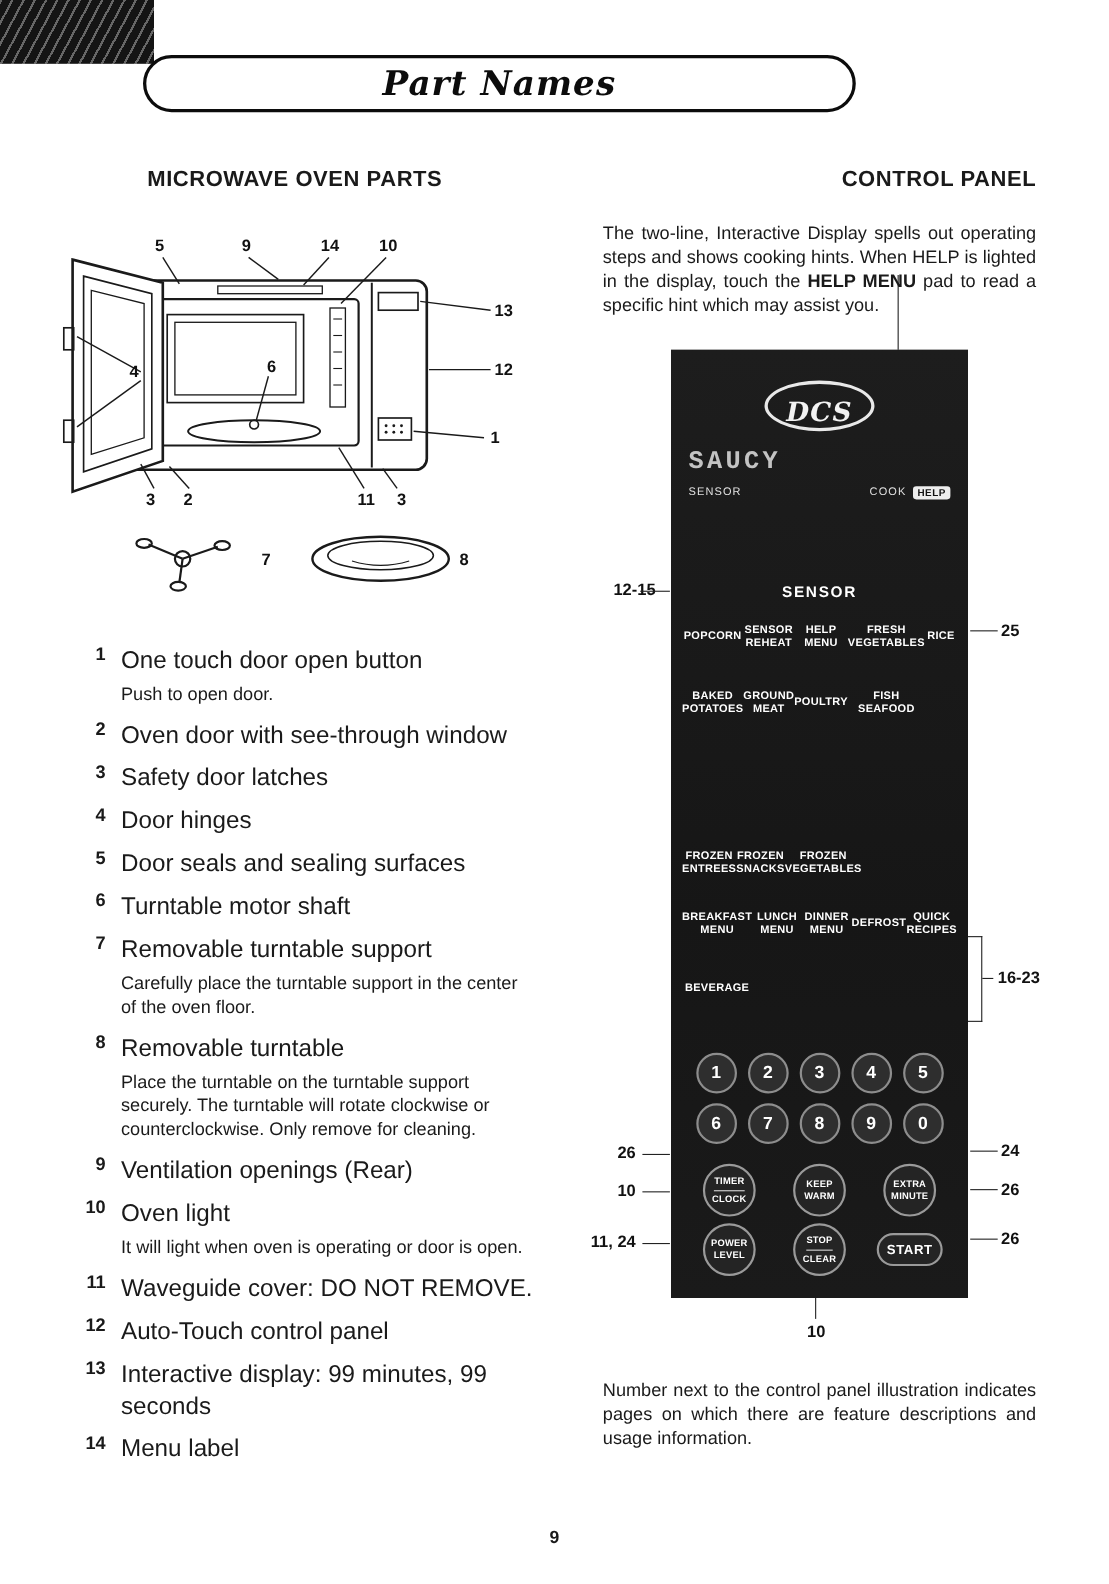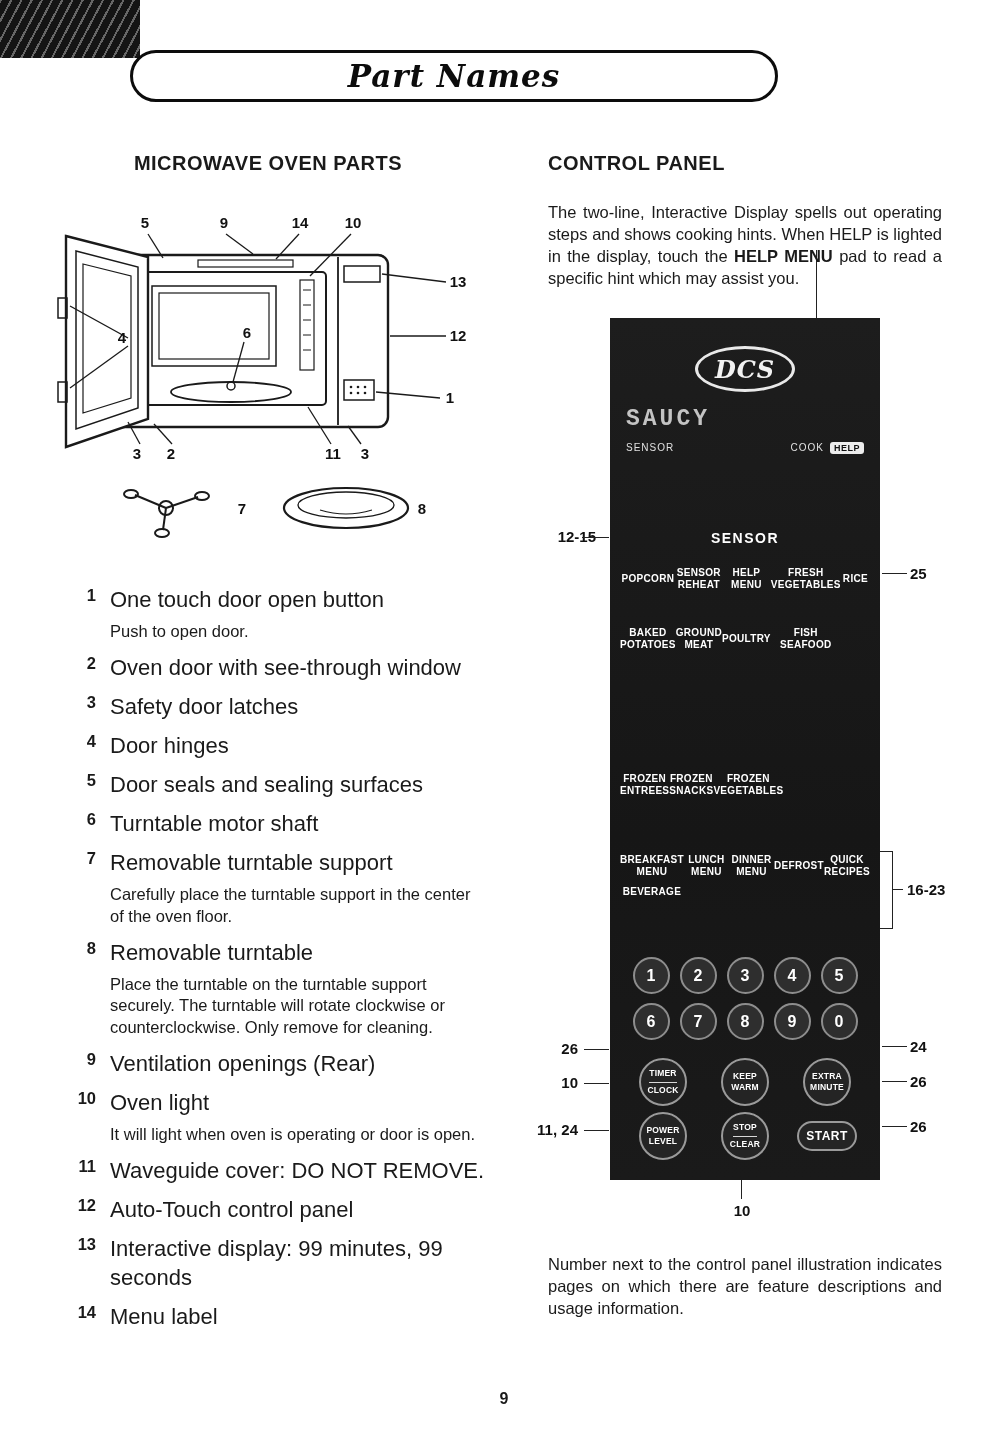--- a/index.html
+++ b/index.html
@@ -13,21 +13,21 @@
     background-image:repeating-linear-gradient(118deg, rgba(170,170,170,.55) 0 2px, transparent 2px 9px); }
   .header-pill { position:absolute; left:130px; top:50px; width:648px; height:52px;
     border:3px solid #0c0c0c; border-radius:30px; background:#fff;
     display:flex; align-items:center; justify-content:center; }
   .header-title { font-family:"DejaVu Serif",serif; font-style:italic; font-weight:bold;
     font-size:31px; letter-spacing:1px; color:#0c0c0c; }
 
   
   .left-title  { position:absolute; left:58px;  top:152px; width:420px; text-align:center;
     font-size:20px; font-weight:bold; letter-spacing:.5px; }
-  .right-title { position:absolute; left:548px; top:152px; width:394px; text-align:left;
+  .right-title { position:absolute; left:548px; top:152px; width:394px; text-align:right;
     font-size:20px; font-weight:bold; letter-spacing:.5px; }
 
   
   .mw-diagram { position:absolute; left:48px; top:210px; width:460px; height:350px; }
 
   
   .parts-list { position:absolute; left:62px; top:585px; width:424px; }
   .part { display:flex; margin-bottom:10px; }
   .part-num { width:34px; min-width:34px; margin-right:14px; text-align:right;
     font-weight:bold; font-size:16.5px; line-height:1.32; }
@@ -41,38 +41,38 @@
     line-height:1.33; text-align:justify; z-index:2; }
   .intro b { font-weight:bold; }
 
   
   .panel { position:absolute; left:610px; top:318px; width:270px; height:862px;
     background:#191919;
     background-image:linear-gradient(180deg, #1d1d1d 0%, #161616 60%, #1a1a1a 100%);
     z-index:1; }
   .logo-wrap { position:absolute; top:28px; left:0; right:0; display:flex; justify-content:center; }
   .logo-oval { width:100px; height:46px; border:3px solid #e9e9e9; border-radius:50%;
-    display:flex; align-items:center; justify-content:center; }
+    display:flex; align-items:flex-end; justify-content:center; }
   .logo-oval span { font-family:"DejaVu Serif",serif; font-style:italic; font-weight:bold;
     font-size:24px; color:#f2f2f2; letter-spacing:1px; }
   .display { position:absolute; top:88px; left:16px; right:16px; }
   .disp-line { font-family:Liberation Mono, monospace; font-weight:bold; font-size:23px;
     color:#c3c3c3; letter-spacing:3px; line-height:1.2; }
   .disp-ind { margin-top:8px; display:flex; justify-content:space-between; align-items:center;
     color:#e0e0e0; font-size:10px; letter-spacing:1px; }
   .cook-group { display:flex; align-items:center; }
   .help-badge { margin-left:6px; background:#ededed; color:#111; border-radius:3px;
     padding:1px 4px; font-size:9px; font-weight:bold; letter-spacing:.5px; }
   .sensor-header { position:absolute; top:212px; left:0; right:0; text-align:center;
     color:#fff; font-weight:bold; font-size:14px; letter-spacing:1.5px; }
   .pad-grid { position:absolute; left:10px; right:10px; display:grid;
     grid-template-columns:repeat(5,1fr); }
   .grid-a { top:248px; grid-auto-rows:26px; row-gap:34px; }
   .grid-b { top:454px; grid-auto-rows:26px; }
-  .grid-c { top:535px; grid-auto-rows:26px; }
+  .grid-c { top:509px; grid-auto-rows:26px; row-gap:33px; }
   .pad { display:flex; flex-direction:column; justify-content:center; text-align:center;
     color:#fff; font-size:10px; font-weight:bold; line-height:1.25; letter-spacing:.3px; }
   .pad span { display:block; }
   .pad span:empty { display:none; }
   .numpad { position:absolute; top:639px; left:0; right:0; display:flex;
     flex-direction:column; gap:9px; align-items:center; }
   .numrow { display:flex; gap:10px; }
   .digit { width:37px; height:37px; border-radius:50%; background:#2e2e2e;
     border:2px solid #8d8d8d; color:#fff; font-weight:bold; font-size:16px;
     display:flex; align-items:center; justify-content:center; }

